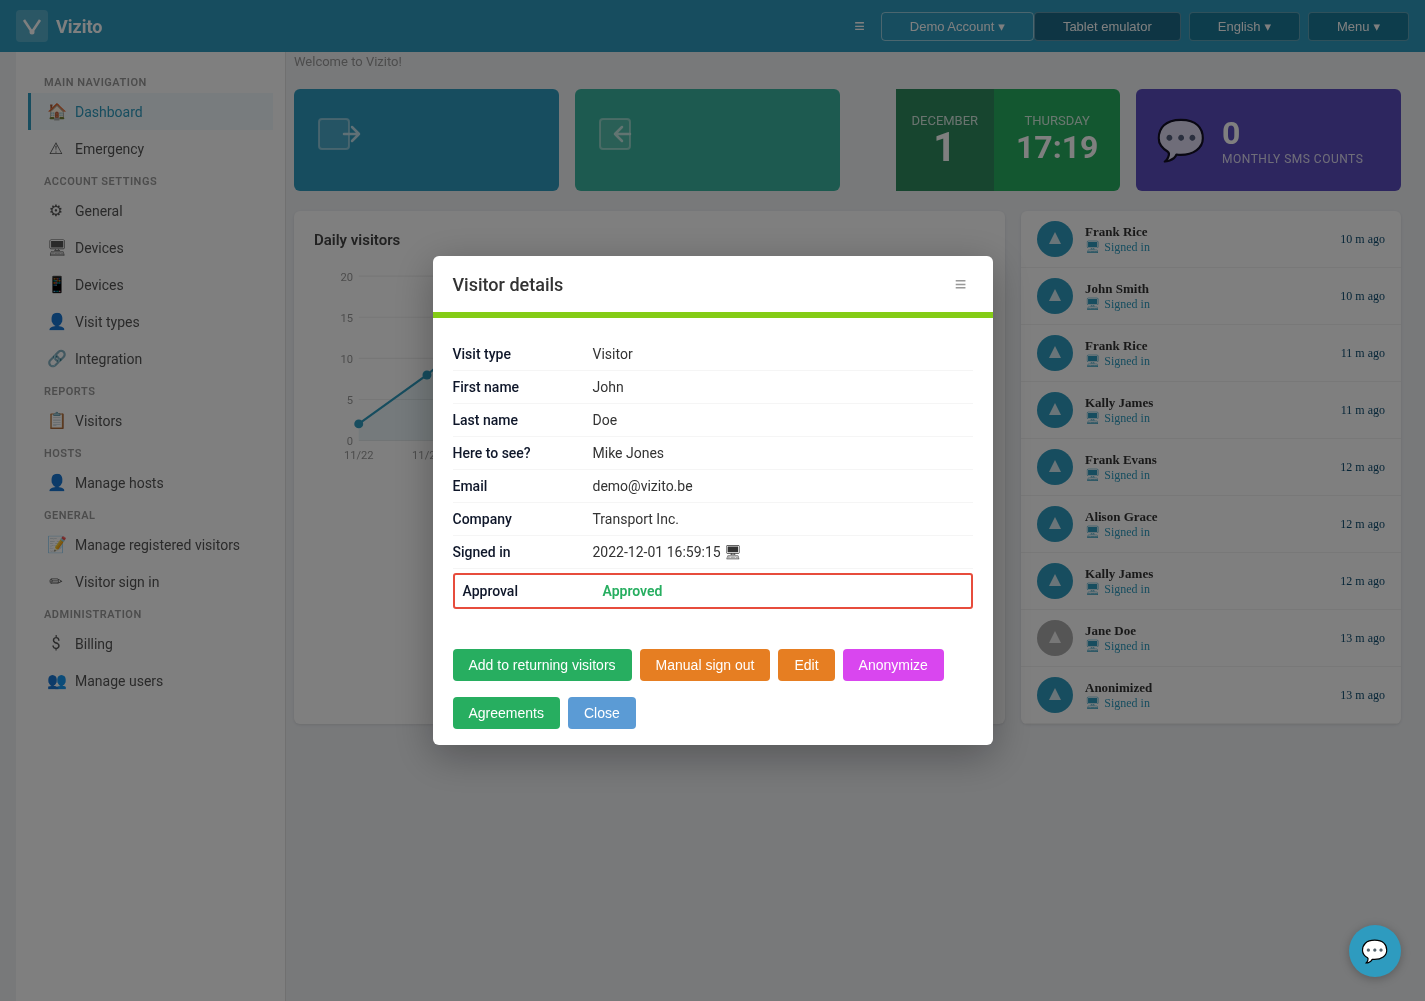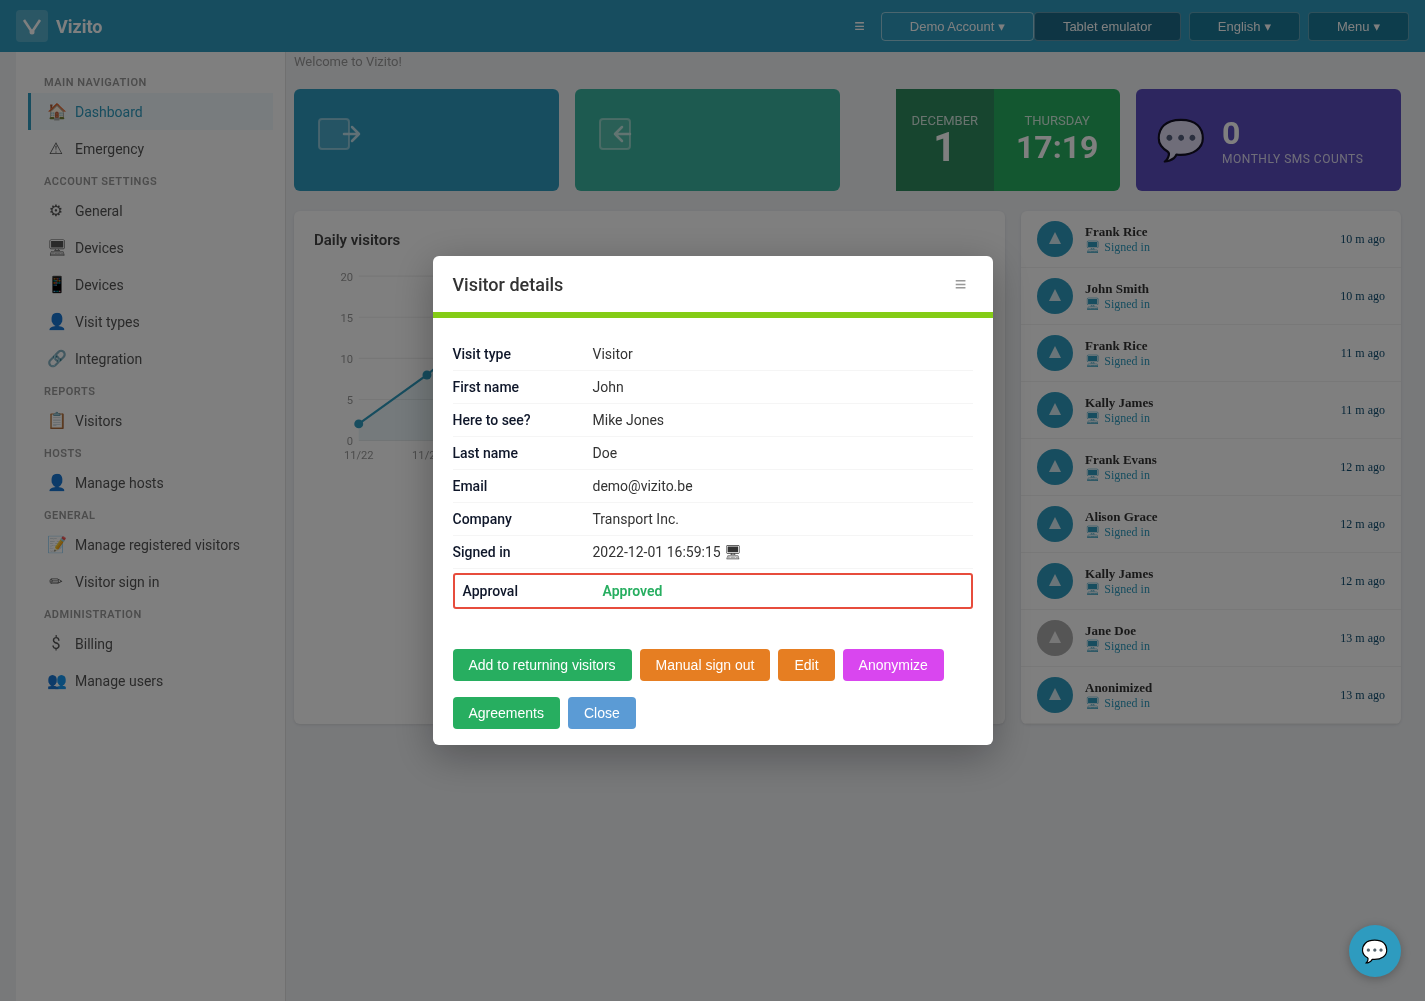--- a/index.html
+++ b/index.html
@@ -692,26 +692,26 @@
     <div class="modal-body">
       <div class="detail-row">
         <span class="detail-label">Visit type</span>
         <span class="detail-value">Visitor</span>
       </div>
       <div class="detail-row">
         <span class="detail-label">First name</span>
         <span class="detail-value">John</span>
       </div>
       <div class="detail-row">
+        <span class="detail-label">Last name</span>
+        <span class="detail-value">Doe</span>
+      </div>
+      <div class="detail-row">
         <span class="detail-label">Here to see?</span>
         <span class="detail-value">Mike Jones</span>
-      </div>
-      <div class="detail-row">
-        <span class="detail-label">Last name</span>
-        <span class="detail-value">Doe</span>
       </div>
       <div class="detail-row">
         <span class="detail-label">Email</span>
         <span class="detail-value">demo@vizito.be</span>
       </div>
       <div class="detail-row">
         <span class="detail-label">Company</span>
         <span class="detail-value">Transport Inc.</span>
       </div>
       <div class="detail-row">

